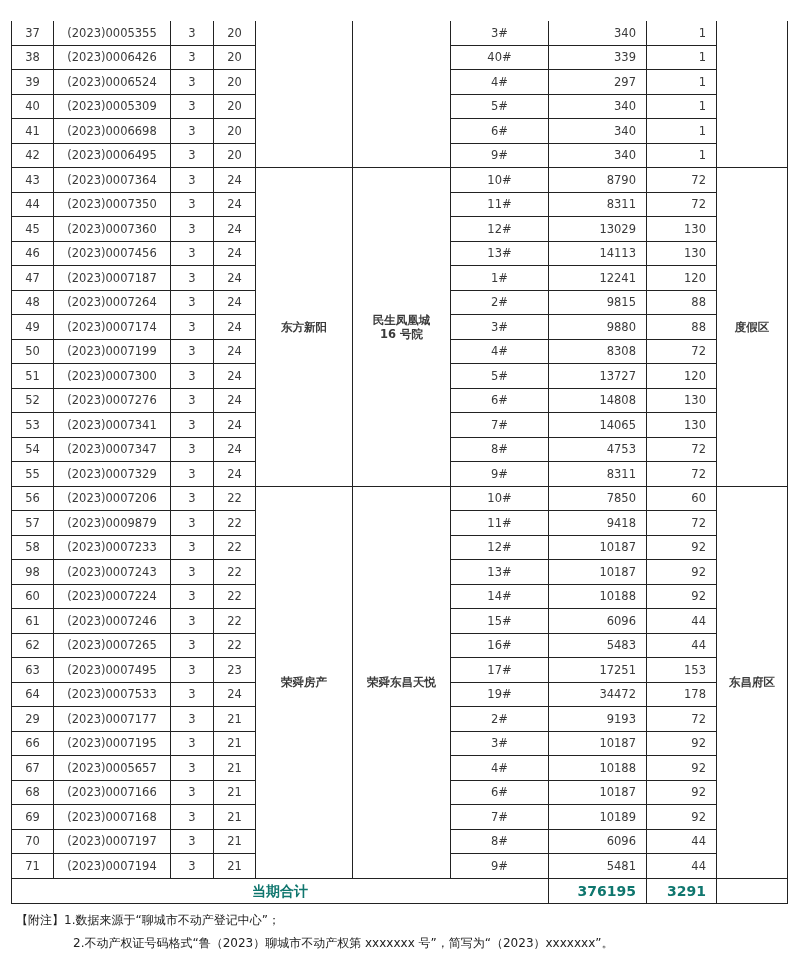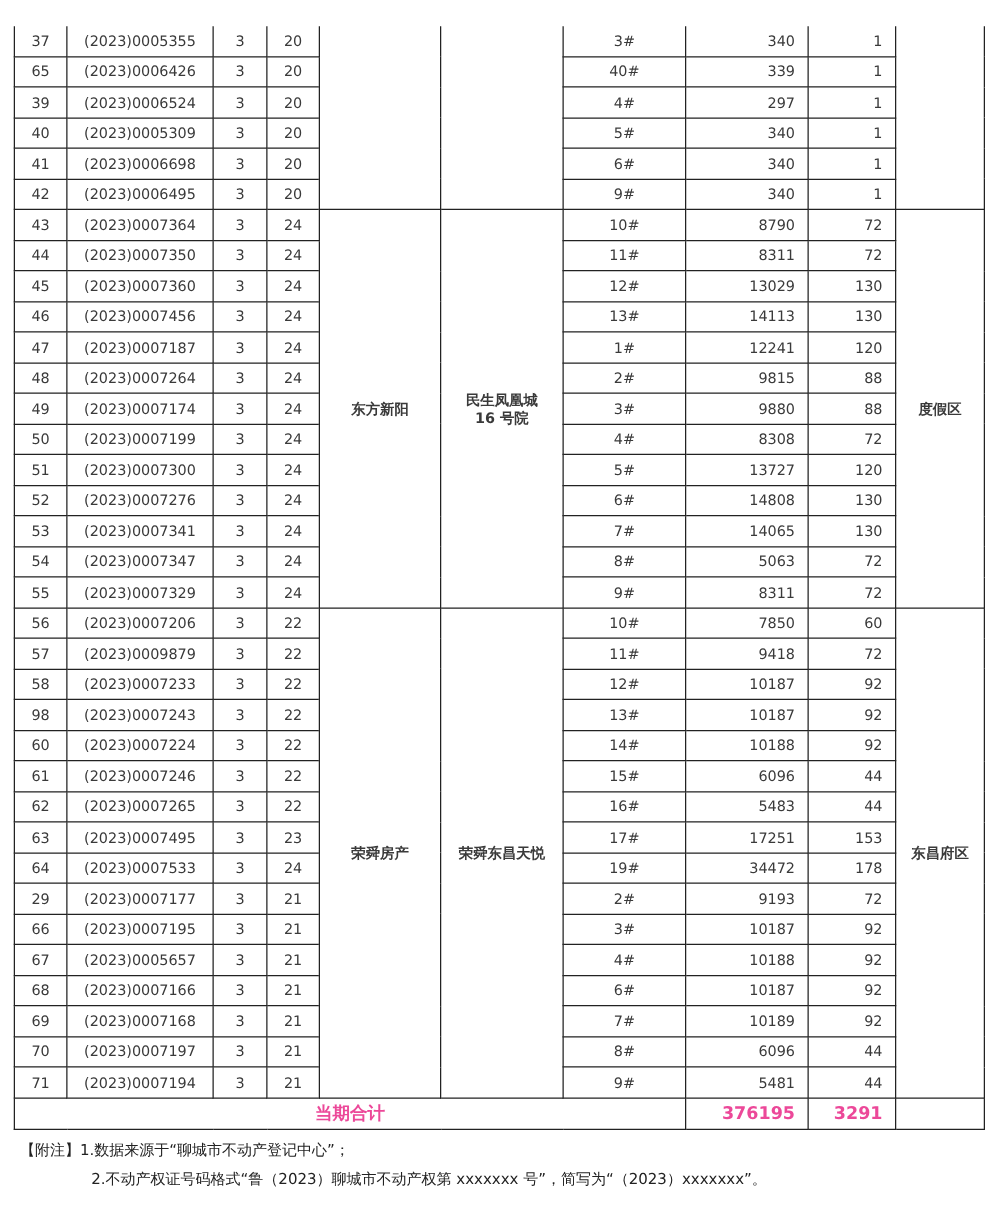--- a/index.html
+++ b/index.html
@@ -8,21 +8,21 @@
   #sheet { position: absolute; left: 0; top: 0; width: 664px; height: 965px; padding-left: 43px; }
   table.grid { position: absolute; left: 11px; top: 21px; border-collapse: collapse;
                table-layout: fixed; width: 776px; }
   table.grid td { border: 1.5px solid #222; padding: 0; height: 23.5px; font-size: 11.5px;
                   line-height: 14px; text-align: center; vertical-align: middle; white-space: nowrap;
                   overflow: hidden; color: #3a3a3a; }
   table.grid tr.first td { border-top: none; }
   td.num { text-align: right !important; padding-right: 10px !important; }
   td.merged { font-size: 12px; color: #333; white-space: normal; line-height: 22px; font-weight: bold; }
   td.blank { border-top: none; }
-  tr.total td { height: 24px; font-size: 14px; font-weight: bold; color: #ec4899; }
+  tr.total td { height: 24px; font-size: 14px; font-weight: bold; color: #0f766e; }
   .notes { position: absolute; left: 16px; top: 905px; font-size: 12px; color: #222; }
   .note1 { position: absolute; left: 0; top: 7px; white-space: nowrap; }
   .note2 { position: absolute; left: 57px; top: 30px; white-space: nowrap; }
 </style>
 </head>
 <body>
 
 <div id="sheet">
   <table class="grid">
     <colgroup>
@@ -44,21 +44,21 @@
           <td>3</td>
           <td>20</td>
           <td class="merged blank" rowspan="6"></td>
           <td class="merged blank" rowspan="6"></td>
           <td>3#</td>
           <td class="num">340</td>
           <td class="num">1</td>
           <td class="merged blank" rowspan="6"></td>
         </tr>
         <tr>
-          <td>65</td>
+          <td>38</td>
           <td>(2023)0006426</td>
           <td>3</td>
           <td>20</td>
           <td>40#</td>
           <td class="num">339</td>
           <td class="num">1</td>
         </tr>
         <tr>
           <td>39</td>
           <td>(2023)0006524</td>
@@ -199,21 +199,21 @@
           <td>7#</td>
           <td class="num">14065</td>
           <td class="num">130</td>
         </tr>
         <tr>
           <td>54</td>
           <td>(2023)0007347</td>
           <td>3</td>
           <td>24</td>
           <td>8#</td>
-          <td class="num">5063</td>
+          <td class="num">4753</td>
           <td class="num">72</td>
         </tr>
         <tr>
           <td>55</td>
           <td>(2023)0007329</td>
           <td>3</td>
           <td>24</td>
           <td>9#</td>
           <td class="num">8311</td>
           <td class="num">72</td>

